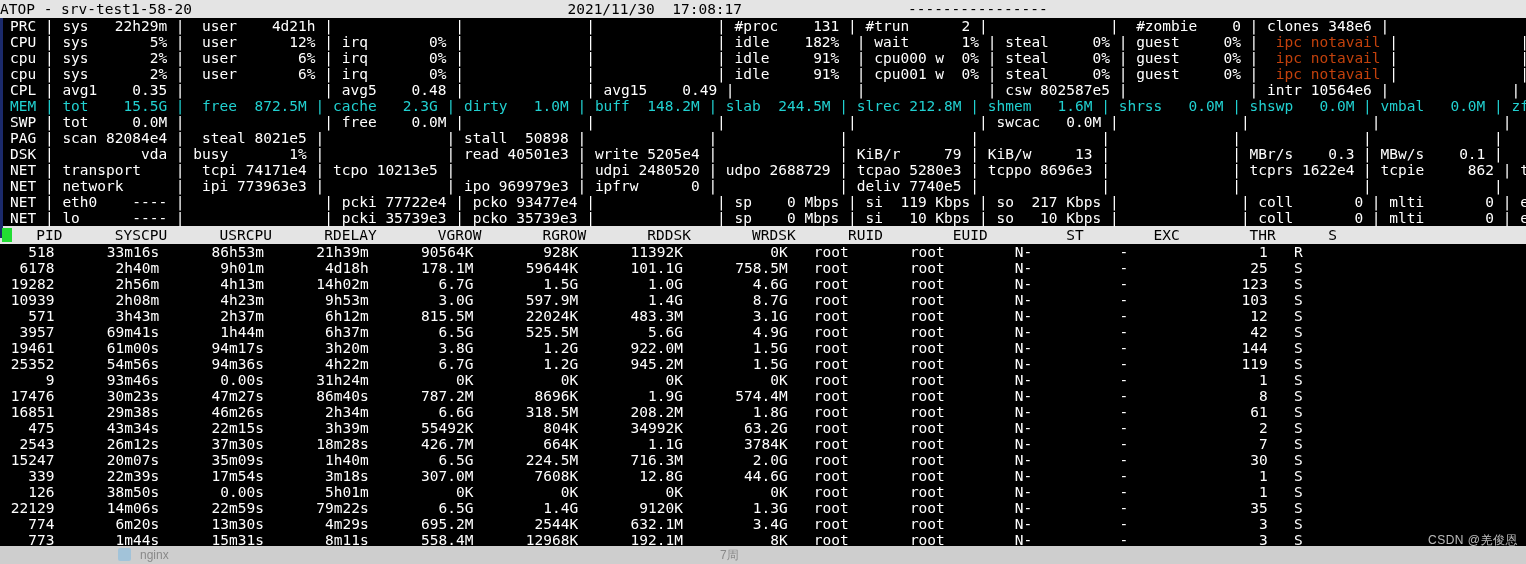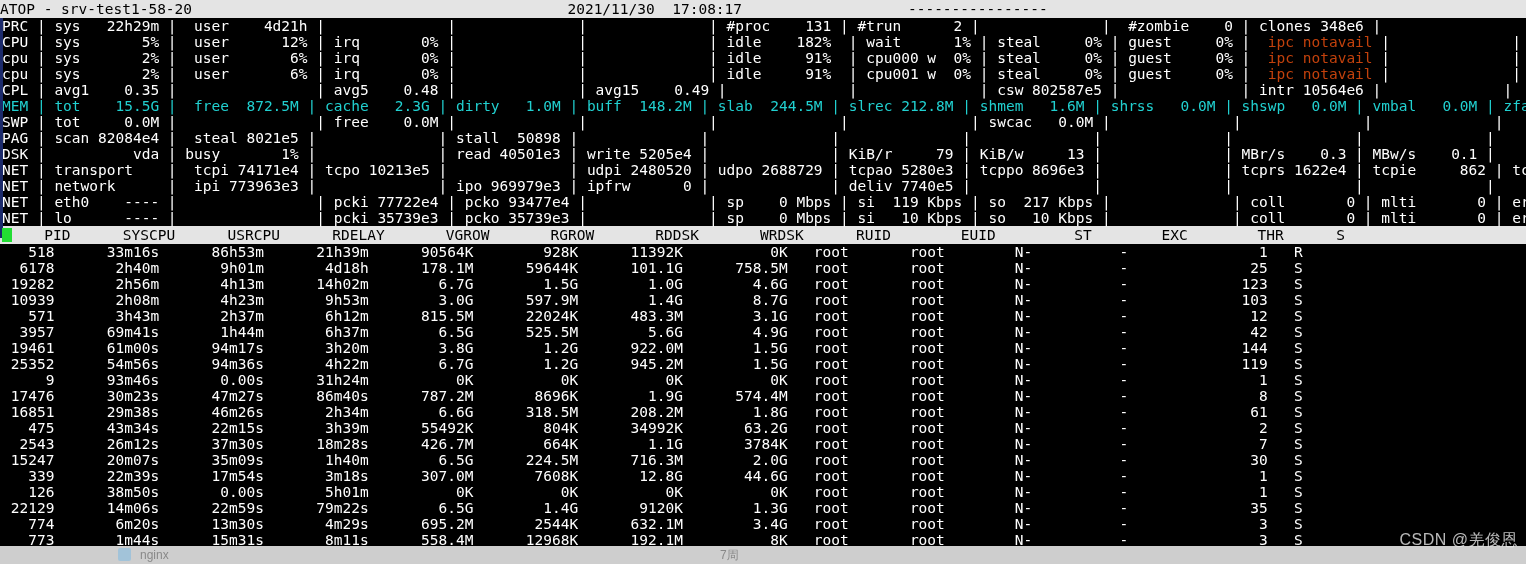--- a/index.html
+++ b/index.html
@@ -31,21 +31,21 @@
     font-size: 14.5px;
     letter-spacing: 0px;
   }
   
   .sysstat {
     background: #000000;
     color: #ffffff;
     white-space: pre;
     font-size: 14.5px;
     line-height: 16px;
-    padding-left: 2px;
+    padding-left: 10px;
   }
   .sysline {
     white-space: pre;
     height: 16px;
     line-height: 16px;
   }
   .c-white  { color: #ffffff; }
   .c-cyan   { color: #21d0d0; }
   .c-green  { color: #c2410c; }
   
@@ -67,21 +67,21 @@
     background: #22dd33;
   }
   
   .proc-head {
     background: #e4e4e4;
     color: #000000;
     white-space: pre;
     height: 18px;
     line-height: 18px;
     font-size: 14.5px;
-    padding-left: 18px;
+    padding-left: 10px;
   }
   .proc-body {
     background: #000000;
     color: #ffffff;
     white-space: pre;
     font-size: 14.5px;
     line-height: 16px;
     padding-left: 2px;
   }
   .procrow {
@@ -120,21 +120,21 @@
     height: 13px;
     border-radius: 2px;
     background: #6fb7e8;
   }
   
   .watermark {
     position: absolute;
     right: 8px;
     bottom: 16px;
     font-family: "Liberation Sans", sans-serif;
-    font-size: 16px;
+    font-size: 12px;
     color: rgba(255,255,255,0.72);
     white-space: pre;
     letter-spacing: 0.5px;
   }
 </style>
 </head>
 <body>
 
 <div id="app">
 

